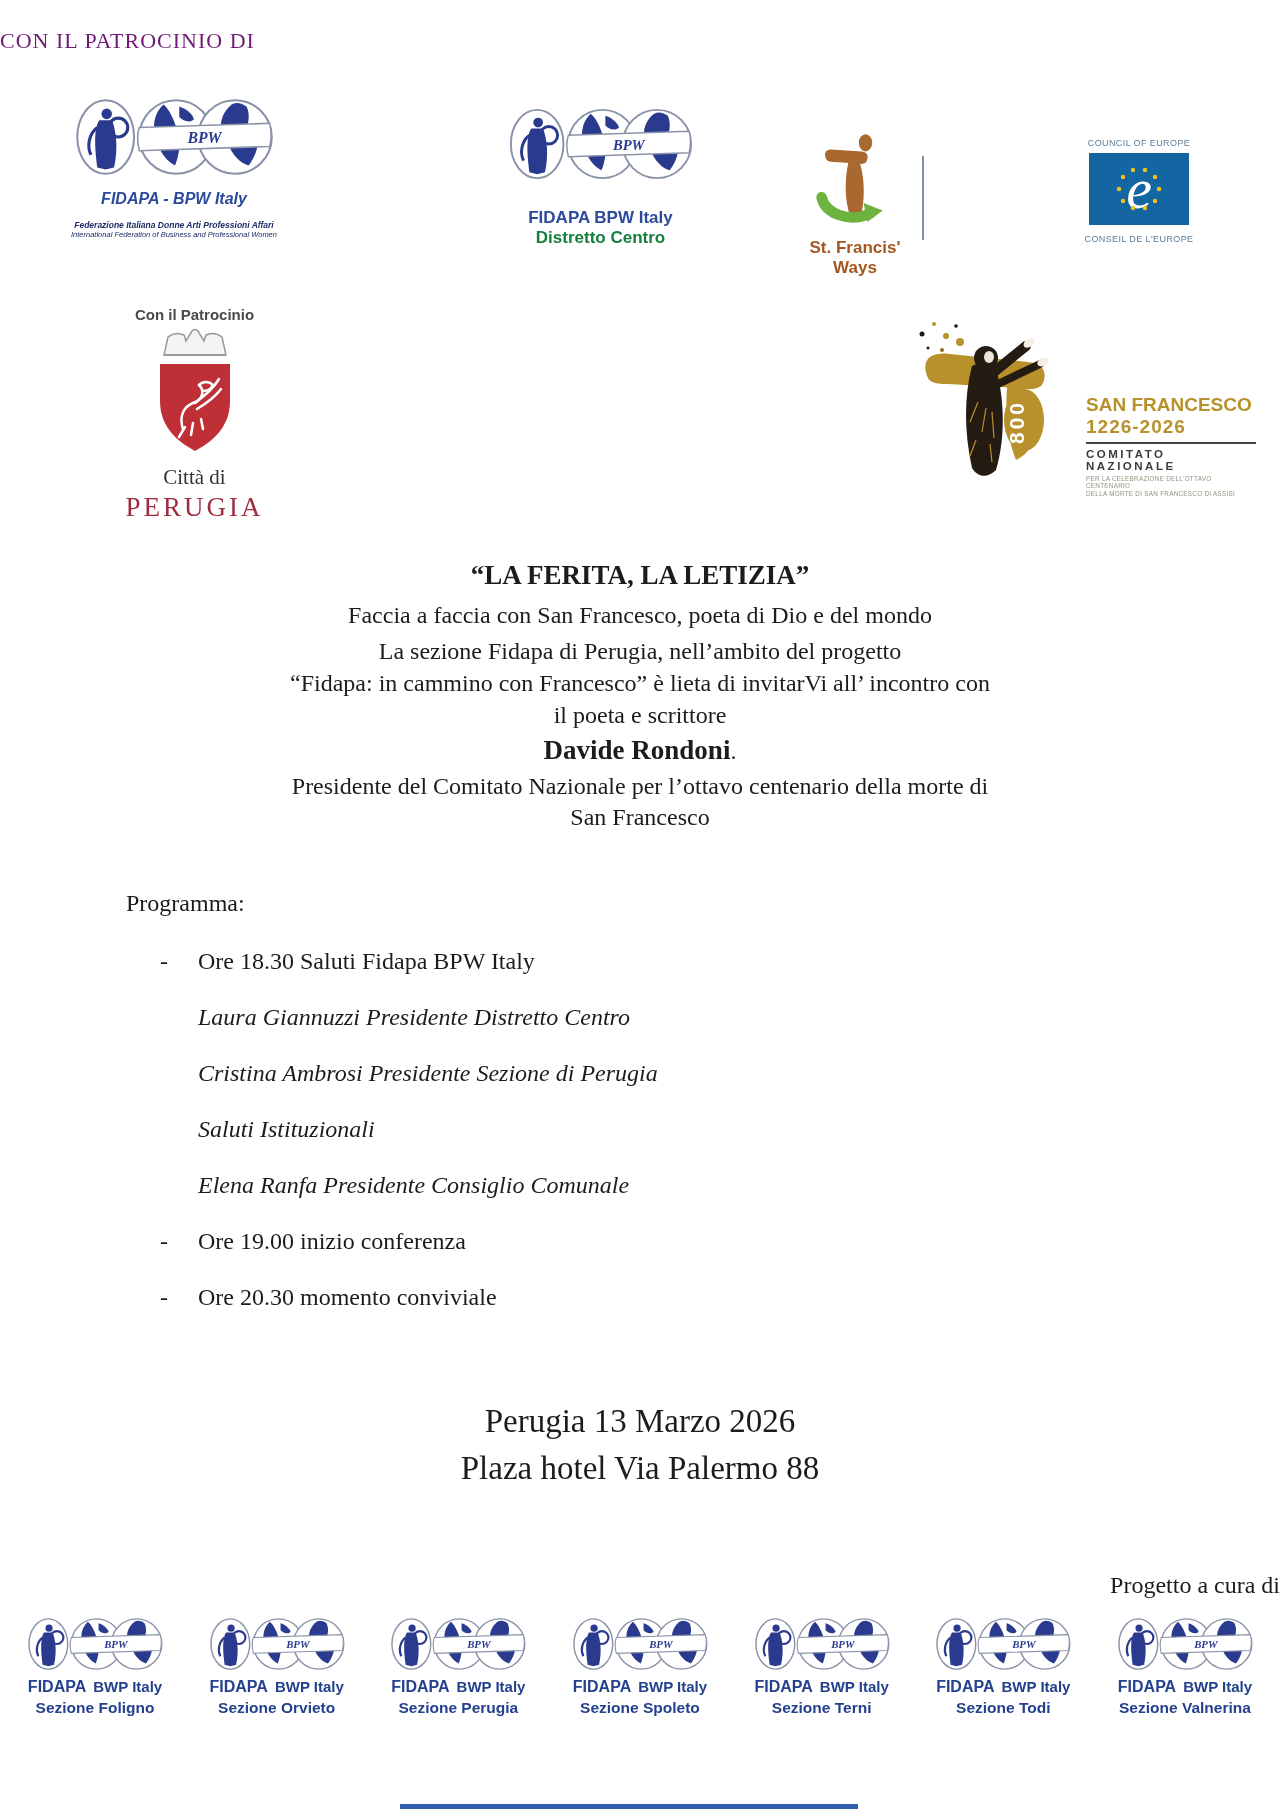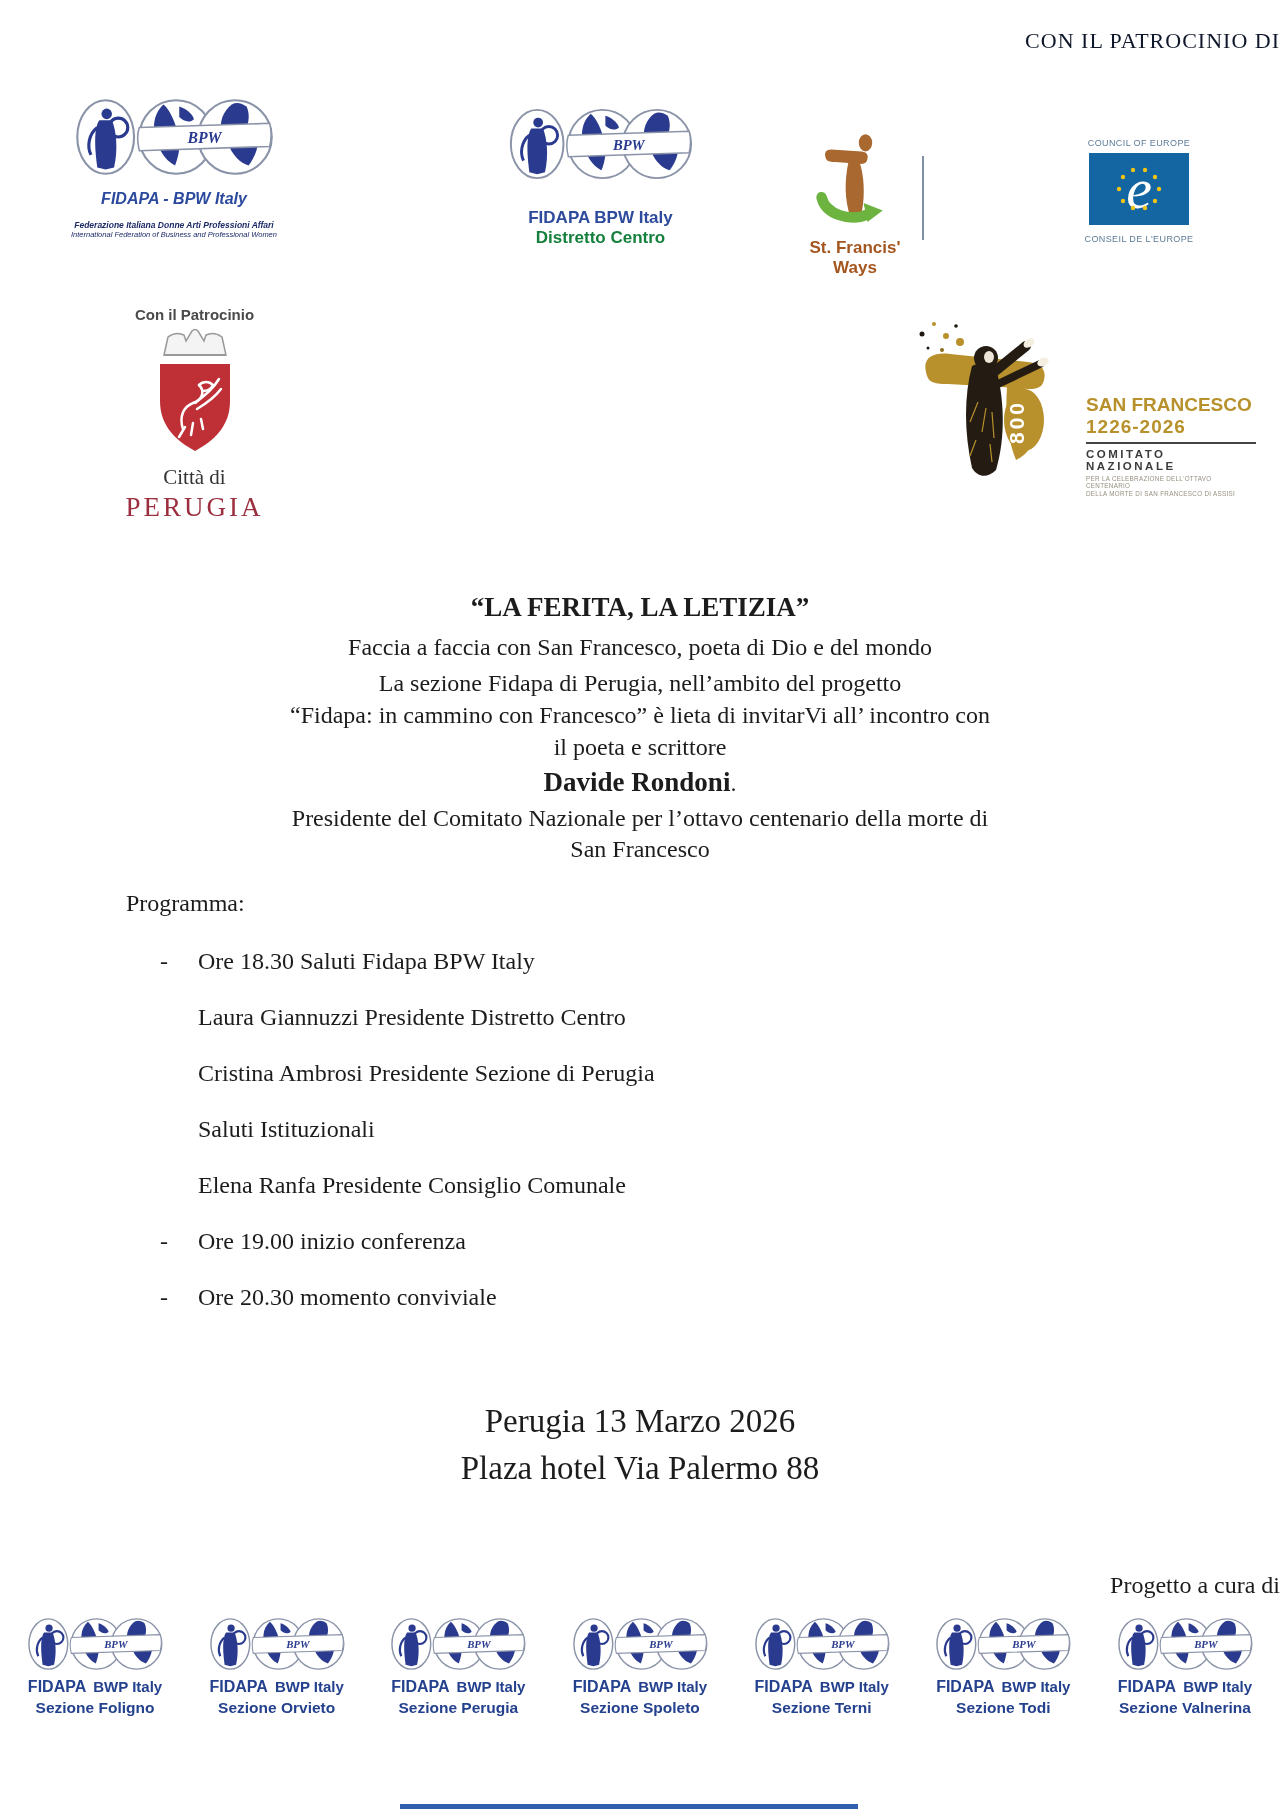--- a/index.html
+++ b/index.html
@@ -1,21 +1,21 @@
 <!DOCTYPE html>
 <html><head>
 <meta charset="utf-8">
 <style>
   html,body{margin:0;padding:0;background:#e8e8e8;}
   .page{position:relative;width:1280px;height:1811px;margin:0 auto;background:#fff;overflow:hidden;
         font-family:"Liberation Serif",serif;color:#1c1c1c;}
   .abs{position:absolute;}
 
   
-  .patrocinio-header{top:28px;left:0;width:100%;text-align:right;font-size:22px;letter-spacing:1px;color:#0f172a;}
+  .patrocinio-header{top:28px;left:0;width:100%;text-align:left;font-size:22px;letter-spacing:1px;color:#701a75;}
 
   
   .logo-fidapa-italy{left:52px;top:96px;width:244px;text-align:center;}
   .logo-fidapa-italy .fi-title{margin-top:8px;font-family:"Liberation Sans",sans-serif;font-style:italic;font-weight:bold;font-size:16px;color:#2b4a9e;}
   .logo-fidapa-italy .fi-sub1{margin-top:12px;font-family:"Liberation Sans",sans-serif;font-style:italic;font-weight:bold;font-size:8.5px;color:#1c2a66;}
   .logo-fidapa-italy .fi-sub2{font-family:"Liberation Sans",sans-serif;font-style:italic;font-size:7.5px;color:#1c2a66;}
 
   
   .logo-distretto{left:498px;top:106px;width:205px;text-align:center;}
   .logo-distretto .dc-line1{margin-top:22px;font-family:"Liberation Sans",sans-serif;font-weight:bold;font-size:17px;color:#2d4a9c;}
@@ -49,36 +49,36 @@
   .logo-sf .sfg{position:absolute;left:0;top:0;}
   .sf-text{position:absolute;left:174px;top:82px;width:170px;font-family:"Liberation Sans",sans-serif;}
   .sf-text .sft-name{font-weight:bold;font-size:19px;color:#b8912c;}
   .sf-text .sft-years{font-weight:bold;font-size:19px;color:#b8912c;letter-spacing:1px;}
   .sf-text .sft-committee{margin-top:4px;border-top:2px solid #444;padding-top:4px;
       font-size:11.5px;letter-spacing:2.5px;font-weight:600;color:#3c3c3c;}
   .sf-text .sft-sub{margin-top:3px;font-size:6.3px;letter-spacing:.3px;color:#979080;}
   .sf-text .sft-sub2{margin-top:1px;font-size:6.3px;letter-spacing:.3px;color:#979080;}
 
   
-  .body-text{top:592px;left:0;width:100%;text-align:center;}
+  .body-text{top:560px;left:0;width:100%;text-align:center;}
   .bt-title{font-size:27px;font-weight:bold;}
   .bt-sub{font-size:24px;margin-top:11px;}
   .bt-i1{font-size:24px;margin-top:9px;}
   .bt-i2{font-size:24px;margin-top:5px;}
   .bt-i3{font-size:24px;margin-top:5px;}
   .bt-speaker{font-size:27px;font-weight:bold;margin-top:6px;}
   .bt-speaker .period{font-weight:normal;font-size:24px;}
   .bt-role1{font-size:24px;margin-top:7px;}
   .bt-role2{font-size:24px;margin-top:4px;}
 
   .program-label{left:126px;top:890px;font-size:24px;}
   .program{left:160px;top:946px;width:860px;}
   .p-item{display:flex;font-size:24px;line-height:30px;margin-bottom:26px;}
   .p-item .dash{width:38px;flex:0 0 38px;}
-  .p-item.nodash{padding-left:38px;}
+  .p-item.nodash{padding-left:38px;font-style:italic;}
   .p-item.gap{margin-top:10px;}
 
   .venue{top:1398px;left:0;width:100%;text-align:center;font-size:33px;line-height:47px;}
   .project-label{top:1572px;left:0;width:100%;text-align:right;font-size:24px;}
 
   
   .footer-logos{left:6px;right:6px;top:1616px;display:flex;justify-content:space-between;align-items:flex-start;}
   .flogo{width:178px;text-align:center;}
   .fl-line1{margin-top:2px;color:#24418e;font-family:"Liberation Sans",sans-serif;font-weight:bold;}
   .fl-line1 .f1{font-size:16px;margin-right:7px;}

